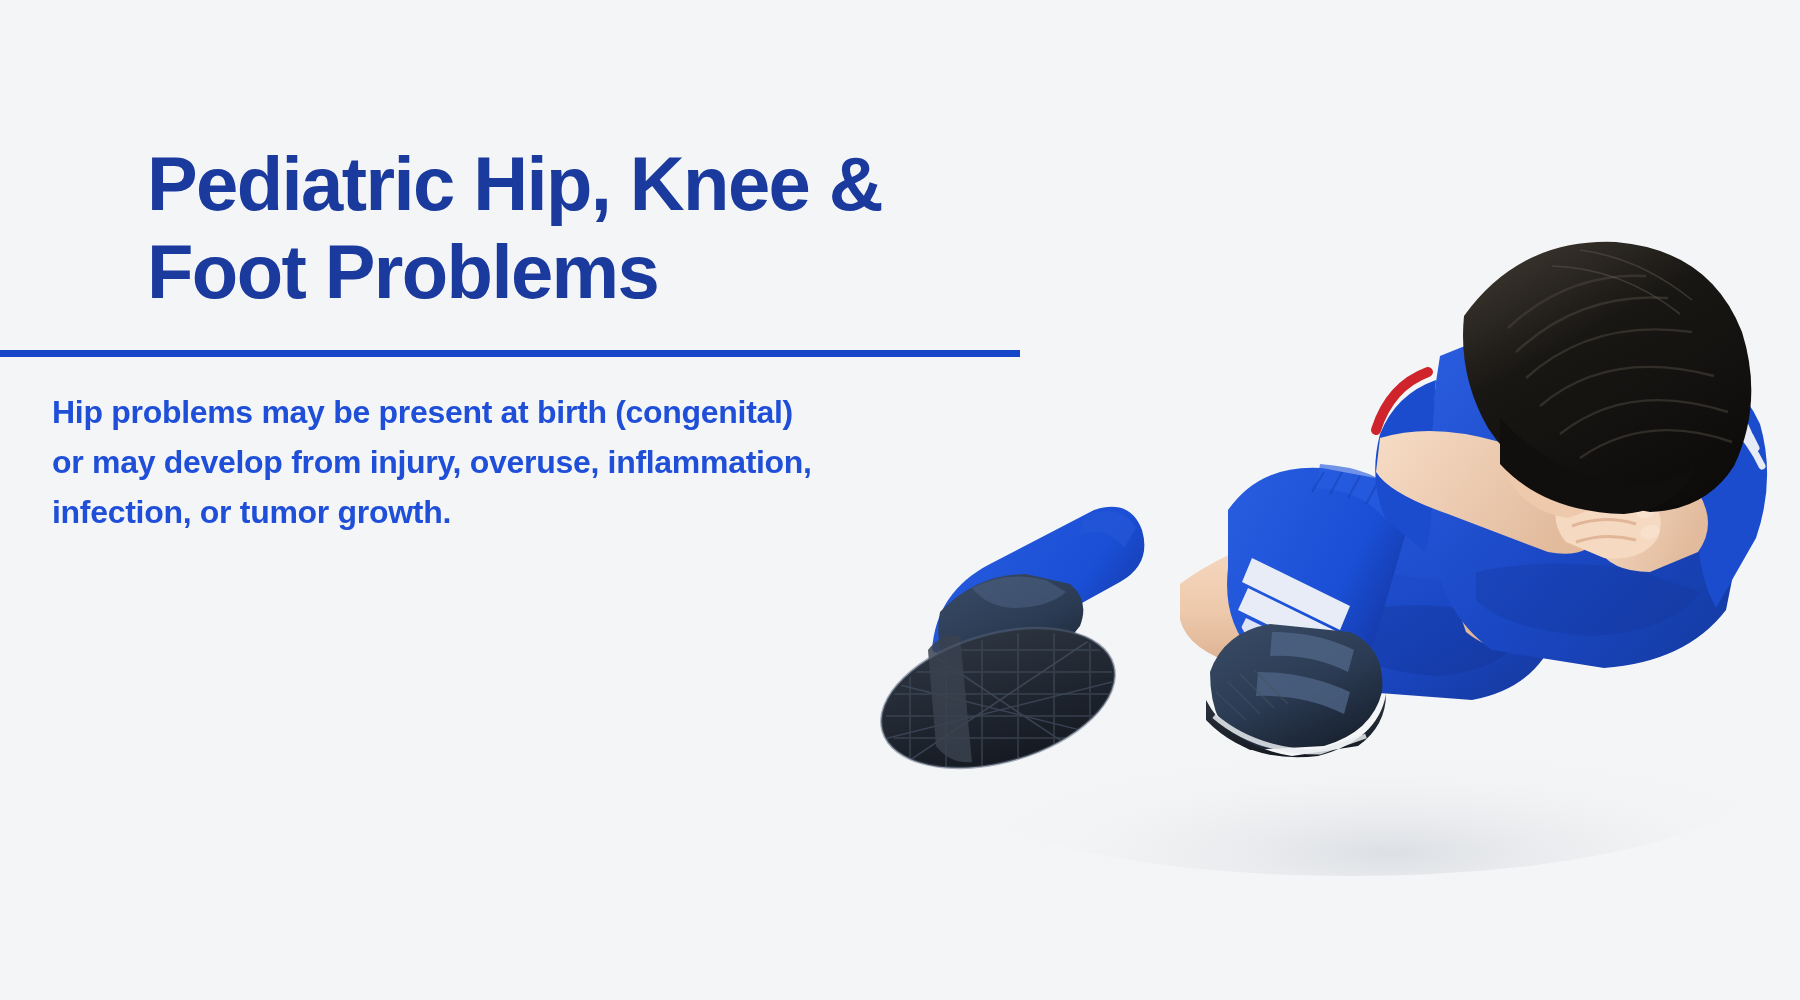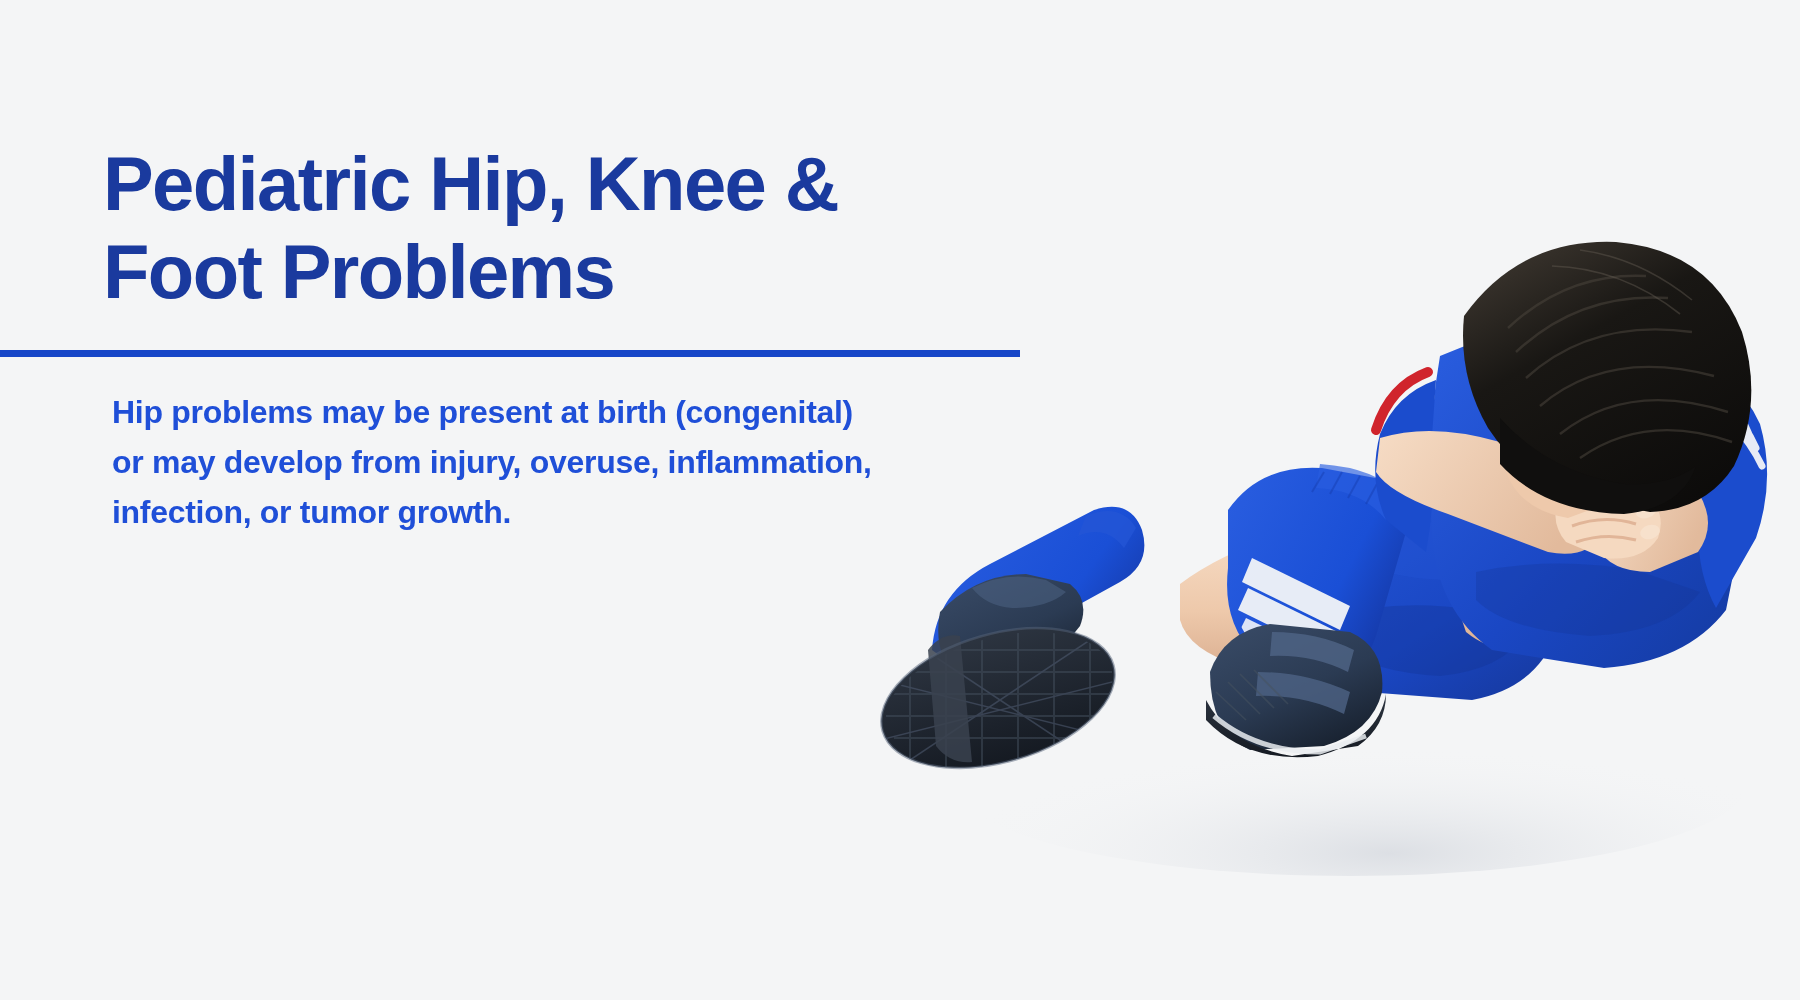--- a/index.html
+++ b/index.html
@@ -35,32 +35,33 @@
 
   .headline {
     padding-left:103px;
     color:#1a3a9e;
     font-family:"Liberation Sans", sans-serif;
     font-size:76px;
     font-weight:bold;
     line-height:1.16;
     letter-spacing:-1.6px;
     white-space:pre-line;
+    margin-left:44px;
   }
 
   .divider {
     margin-top:34px;
     margin-left:0;
     width:1020px;
     height:7px;
     background:#1646c8;
   }
 
   .subcopy {
-    padding-left:112px;
+    padding-left:52px;
     margin-top:31px;
     color:#1f4fd8;
     font-family:"Liberation Sans", sans-serif;
     font-size:32px;
     font-weight:bold;
     line-height:1.56;
     letter-spacing:-0.3px;
     white-space:pre-line;
     max-width:1000px;
   }

